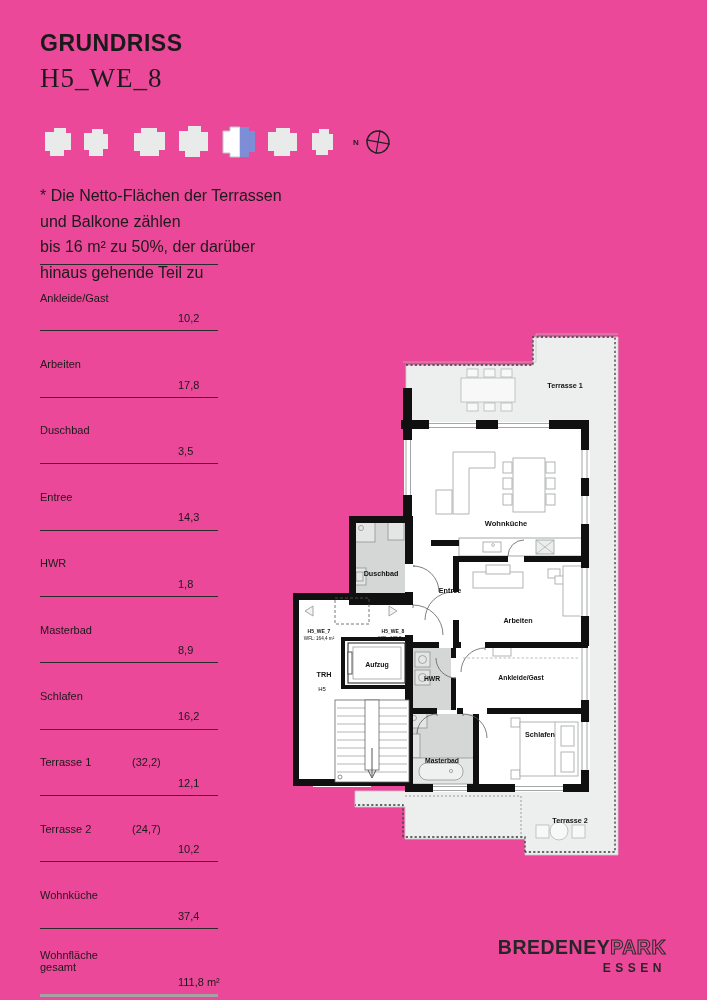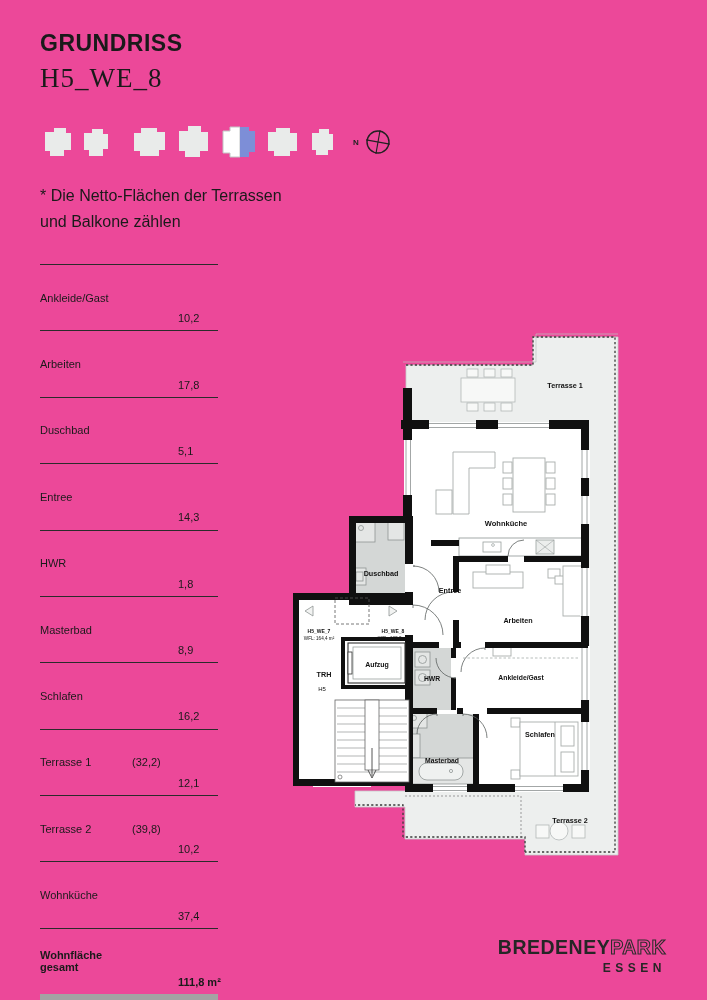--- a/index.html
+++ b/index.html
@@ -14,21 +14,21 @@
   .bld{display:block;}
   .bld+.bld{margin-left:6px;}
   .gap-after{margin-right:14px;}
   .compass{margin-left:14px;display:flex;align-items:center;}
   
   .footnote{position:absolute;left:40px;top:183px;width:250px;font-size:16px;line-height:1.6;}
   
   .atable{position:absolute;left:40px;top:264px;width:178px;font-size:11px;}
   .trow{display:grid;grid-template-columns:92px 46px auto;align-items:center;
         border-top:1px solid #2b2b2b;padding:6.2px 0 6.2px 0;}
-  .trow:last-child{border-bottom:6px solid #a3a3a3;font-weight:bold;}
+  .trow:last-child{border-bottom:3px solid #a3a3a3;}
   .tval{white-space:nowrap;margin-top:41px;}
   
   .plan{position:absolute;left:293px;top:310px;}
   
   .logo{position:absolute;right:41px;top:936px;text-align:right;}
   .logo-line{font-size:19.5px;font-weight:700;letter-spacing:.5px;color:#262626;}
   .logo-park{color:transparent;-webkit-text-stroke:1.1px #2e2e2e;}
   .logo-city{font-size:12px;font-weight:700;letter-spacing:4.5px;margin-top:2px;color:#262626;}
   svg text{font-family:"Liberation Sans",sans-serif;}
 </style>
@@ -72,37 +72,38 @@
         <g transform="rotate(10 28 20)" stroke="#222" stroke-width="1.1">
           <line x1="28" y1="8" x2="28" y2="32"></line>
           <line x1="16" y1="20" x2="40" y2="20"></line>
         </g>
       </svg>
     </div>
   </div>
 
   <div class="footnote">
     <div>* Die Netto-Flächen der Terrassen und Balkone zählen</div>
+    <div>bis 16 m² zu 50%, der darüber hinaus gehende Teil zu</div>
   </div>
 
   <div class="atable">
     <div class="trow">
       <span>Ankleide/Gast</span>
       <span></span>
       <span class="tval">10,2</span>
     </div>
     <div class="trow">
       <span>Arbeiten</span>
       <span></span>
       <span class="tval">17,8</span>
     </div>
     <div class="trow">
       <span>Duschbad</span>
       <span></span>
-      <span class="tval">5,1</span>
+      <span class="tval">3,5</span>
     </div>
     <div class="trow">
       <span>Entree</span>
       <span></span>
       <span class="tval">14,3</span>
     </div>
     <div class="trow">
       <span>HWR</span>
       <span></span>
       <span class="tval">1,8</span>
@@ -117,21 +118,21 @@
       <span></span>
       <span class="tval">16,2</span>
     </div>
     <div class="trow">
       <span>Terrasse 1</span>
       <span>(32,2)</span>
       <span class="tval">12,1</span>
     </div>
     <div class="trow">
       <span>Terrasse 2</span>
-      <span>(39,8)</span>
+      <span>(24,7)</span>
       <span class="tval">10,2</span>
     </div>
     <div class="trow">
       <span>Wohnküche</span>
       <span></span>
       <span class="tval">37,4</span>
     </div>
     <div class="trow">
       <span>Wohnfläche gesamt</span>
       <span></span>

